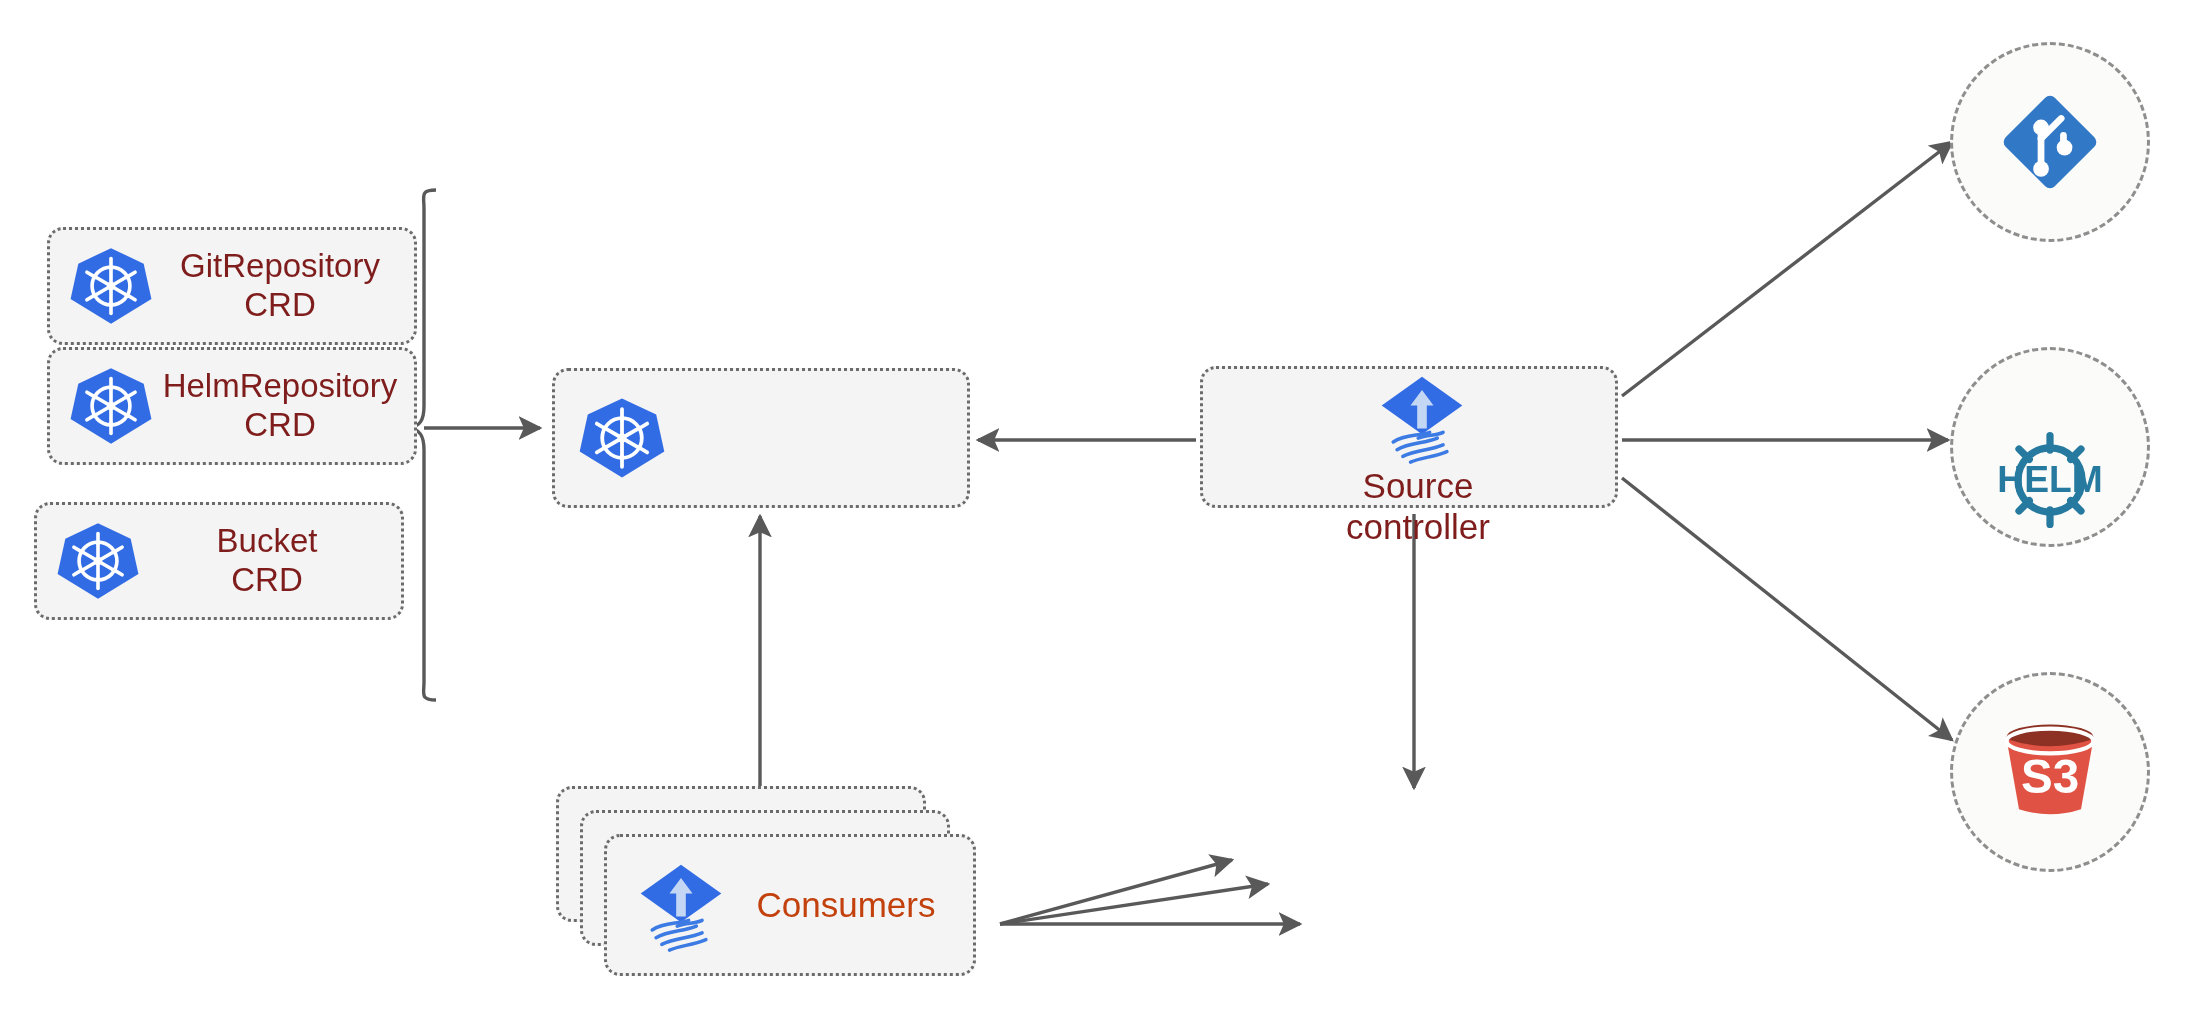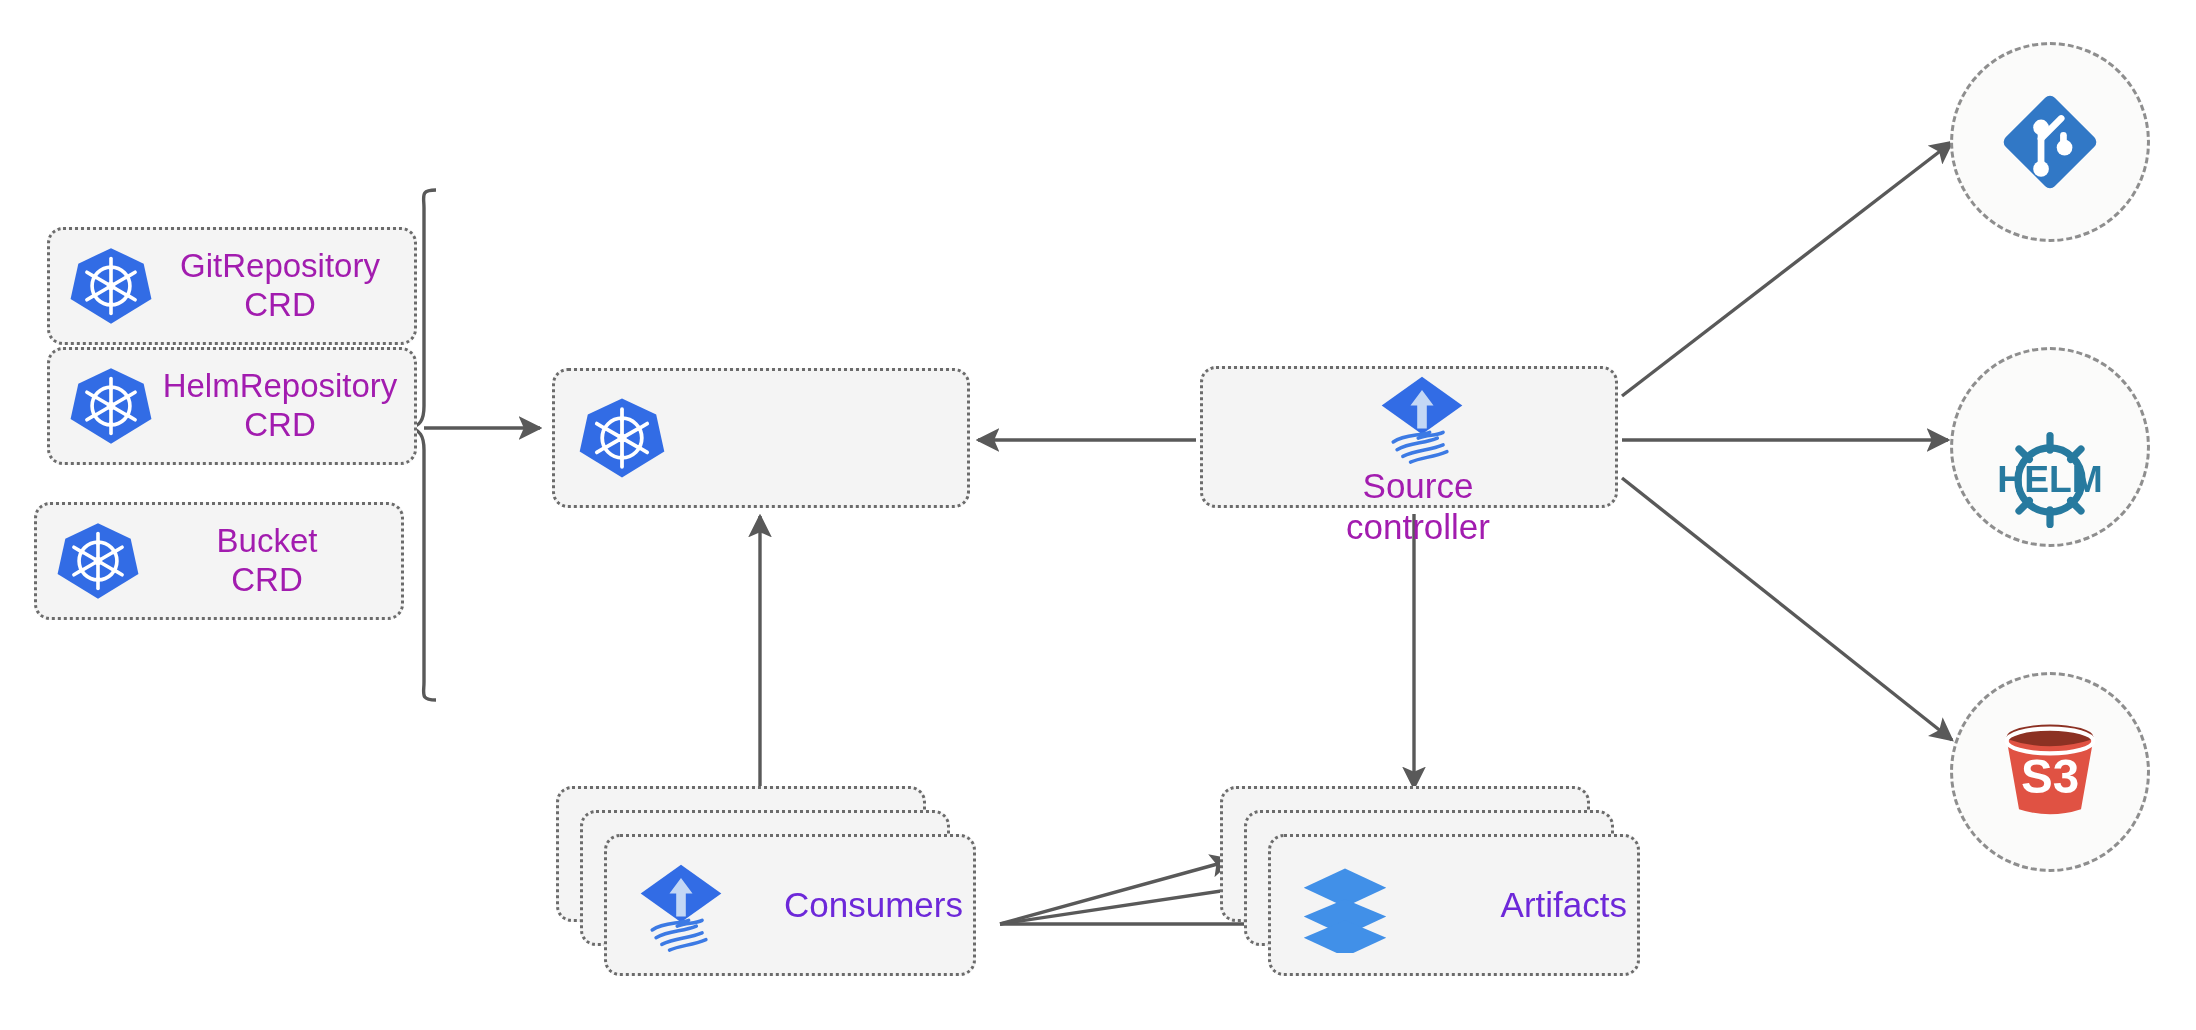--- a/index.html
+++ b/index.html
@@ -31,21 +31,21 @@
     position: absolute;
     box-sizing: border-box;
     background: #f4f4f4;
     border: 3px dotted #6b6b6b;
     border-radius: 16px;
     display: flex;
     align-items: center;
     justify-content: flex-start;
   }
   .node .label {
-    color: #a21caf;
+    color: #7f1d1d;
     font-size: 34px;
     line-height: 1.18;
     text-align: center;
     white-space: pre-line;
     flex: 1 1 auto;
     padding-right: 8px;
   }
   .node .iconwrap {
     flex: 0 0 auto;
     display: flex;
@@ -98,21 +98,21 @@
     background: #f4f4f4;
     border: 3px dotted #6b6b6b;
     border-radius: 16px;
     display: flex;
     align-items: center;
     padding-left: 26px;
   }
   .stack .card-front .iconwrap { flex: 0 0 auto; width: 96px; height: 96px;
        display:flex; align-items:center; justify-content:center; }
   .stack .card-front .label {
-    flex: 1 1 auto; text-align: right; font-size: 35px; color: #6d28d9; padding-right: 10px;
+    flex: 1 1 auto; text-align: center; font-size: 35px; color: #c2410c; padding-right: 10px;
   }
 
   
   .circle {
     position: absolute;
     box-sizing: border-box;
     width: 200px; height: 200px;
     border-radius: 50%;
     border: 3px dashed #8e8e8e;
     background: #fbfbfa;
@@ -293,34 +293,20 @@
             <path d="M 30 91 C 44 84 58 85 72 79"></path>
             <path d="M 38 97 C 50 92 62 92 76 86"></path>
             <path d="M 46 72 C 56 68 64 70 72 66"></path>
           </g>
         </svg>
       </span>
       <span class="label">Consumers</span>
     </div>
   </div>
 
-  <div class="stack" style="left:1220px; top:786px; width:420px; height:210px;">
-    <div class="card-ghost" style="left:0px; top:0px; width:370px; height:136px;"></div>
-    <div class="card-ghost" style="left:24px; top:24px; width:370px; height:136px;"></div>
-    <div class="card-front" style="left:48px; top:48px; width:372px; height:142px;">
-      <span class="iconwrap">
-        <svg viewBox="0 0 100 100" width="96" height="96">
-          <polygon points="50,12 93,32 50,52 7,32" fill="#4190e8"></polygon>
-          <polygon points="50,44 93,62 50,82 7,62" fill="#4190e8"></polygon>
-          <polygon points="50,66 93,84 50,104 7,84" fill="#4190e8"></polygon>
-        </svg>
-      </span>
-      <span class="label">Artifacts</span>
-    </div>
-  </div>
 
   <div class="circle" style="left:1950px; top:42px;">
     <span class="iconwrap">
       <svg viewBox="0 0 100 100" width="112" height="112">
         <rect x="19" y="19" width="62" height="62" rx="6" fill="#3178c6" transform="rotate(45 50 50)"></rect>
         <g stroke="#ffffff" stroke-width="6" fill="none" stroke-linecap="round">
           <line x1="42" y1="72" x2="42" y2="40"></line>
           <path d="M 42 47 L 60 29"></path>
           <line x1="62" y1="44" x2="62" y2="54"></line>
         </g>

